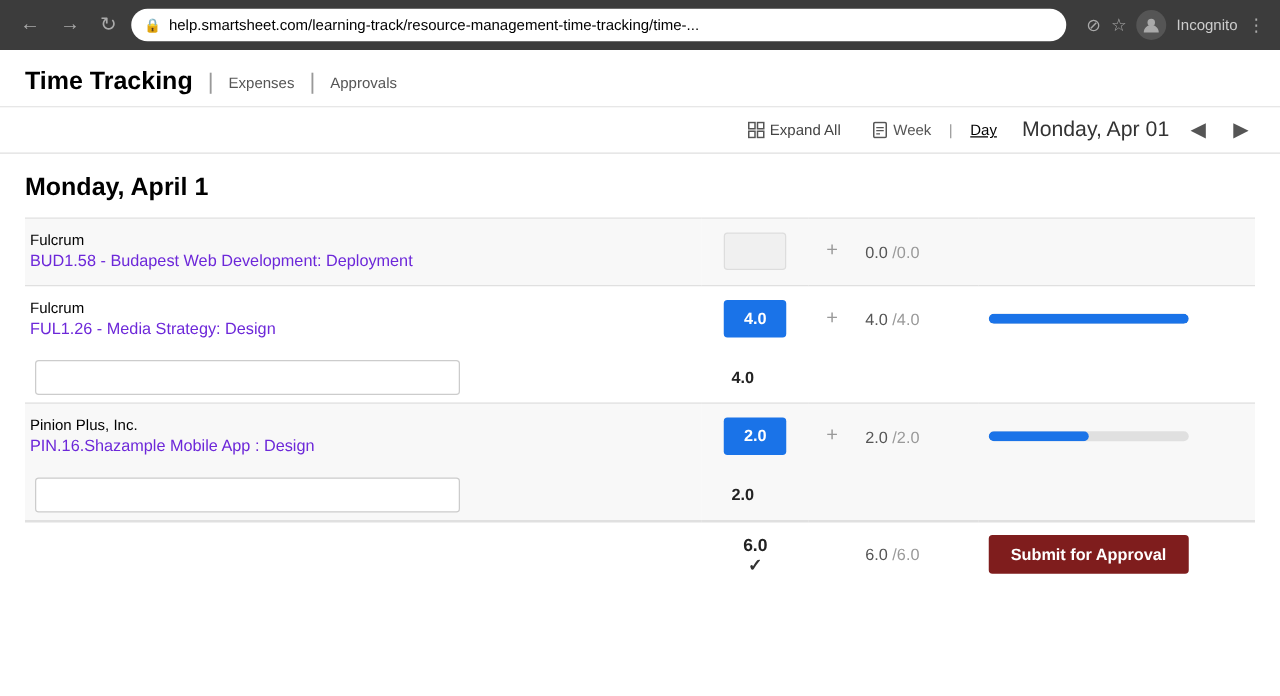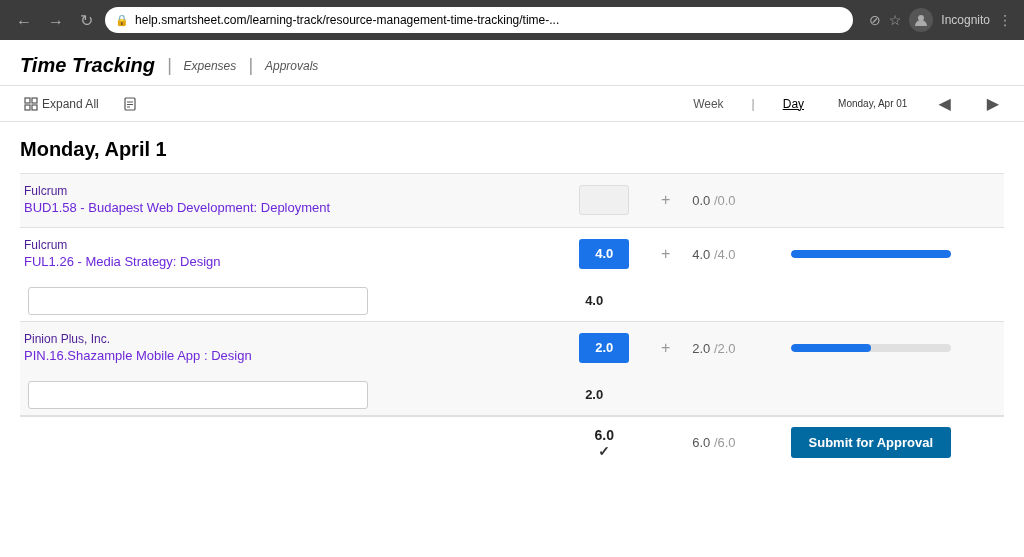--- a/index.html
+++ b/index.html
@@ -53,21 +53,20 @@
       height: calc(557px - 40px);
       overflow-y: auto;
     }
 
     
     .top-nav {
       display: flex;
       align-items: center;
       padding: 14px 20px 8px 20px;
       border-bottom: 1px solid #e0e0e0;
-      font-style: italic;
     }
     .nav-title {
       font-size: 20px;
       font-weight: 700;
       color: #000;
     }
     .nav-divider {
       color: #999;
       margin: 0 12px;
       font-size: 18px;
@@ -86,47 +85,48 @@
       align-items: center;
       padding: 6px 20px;
       border-bottom: 1px solid #e0e0e0;
       background: #fff;
     }
     .toolbar-left {
       display: flex;
       align-items: center;
       gap: 16px;
       flex: 1;
+      justify-content: flex-end;
     }
     .toolbar-btn {
       display: flex;
       align-items: center;
       gap: 4px;
       color: #444;
       cursor: pointer;
       font-size: 12px;
       background: none;
       border: none;
       padding: 2px 4px;
     }
     .toolbar-right {
       display: flex;
       align-items: center;
-      gap: 26px;
+      gap: 12px;
       font-size: 12px;
       color: #444;
     }
     .view-option {
       cursor: pointer;
       font-size: 12px;
       color: #555;
     }
     .view-option.active { color: #000; font-weight: 500; text-decoration: underline; }
     .view-divider { color: #999; margin: 0 2px; }
-    .date-display { font-size: 10px; color: #333; margin-left: 8px; }
+    .date-display { font-size: 17px; color: #333; margin-left: 8px; }
     .nav-arrow {
       background: none;
       border: none;
       cursor: pointer;
       font-size: 16px;
       color: #555;
       padding: 2px 5px;
     }
 
     
@@ -156,21 +156,21 @@
       padding: 10px 8px;
       vertical-align: middle;
     }
 
     .project-cell {
       width: 55%;
       padding-left: 4px !important;
     }
     .project-name {
       font-size: 12px;
-      color: #4c1d95;
+      color: #000000;
       margin-bottom: 2px;
     }
     .task-name {
       font-size: 13px;
       font-weight: 400;
       color: #6d28d9;
       line-height: 1.3;
     }
 
     .time-input-cell {
@@ -271,21 +271,21 @@
       font-weight: 600;
       color: #222;
       text-align: center;
     }
     .footer-check {
       text-align: center;
       color: #333;
       font-size: 14px;
     }
     .submit-btn {
-      background: #0369a1;
+      background: #7f1d1d;
       color: #fff;
       border: none;
       border-radius: 3px;
       padding: 8px 18px;
       font-size: 13px;
       font-weight: 600;
       cursor: pointer;
       white-space: nowrap;
     }
 

